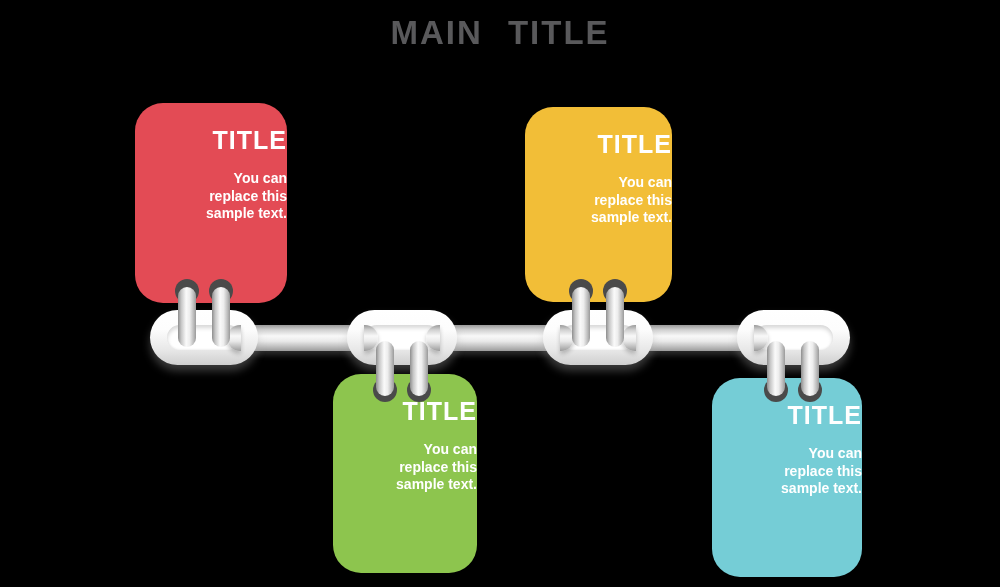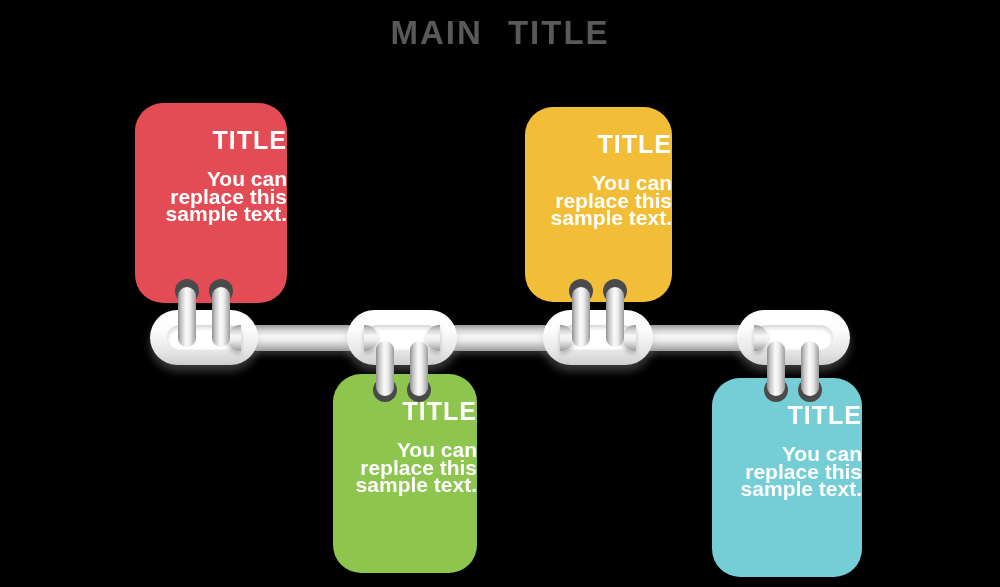--- a/index.html
+++ b/index.html
@@ -129,21 +129,21 @@
 
   .card-title {
     margin-top: 24px;
     font-size: 25px;
     line-height: 26px;
     font-weight: bold;
     letter-spacing: 1px;
   }
   .card-body {
     margin-top: 17px;
-    font-size: 21px;
+    font-size: 14px;
     line-height: 17.5px;
     font-weight: bold;
   }
 </style>
 </head>
 <body style="background-color: rgb(0, 0, 0);">
 
 <div class="canvas">
 
   <h1 class="main-title" style="color: rgb(89, 89, 91);">MAIN TITLE</h1>

